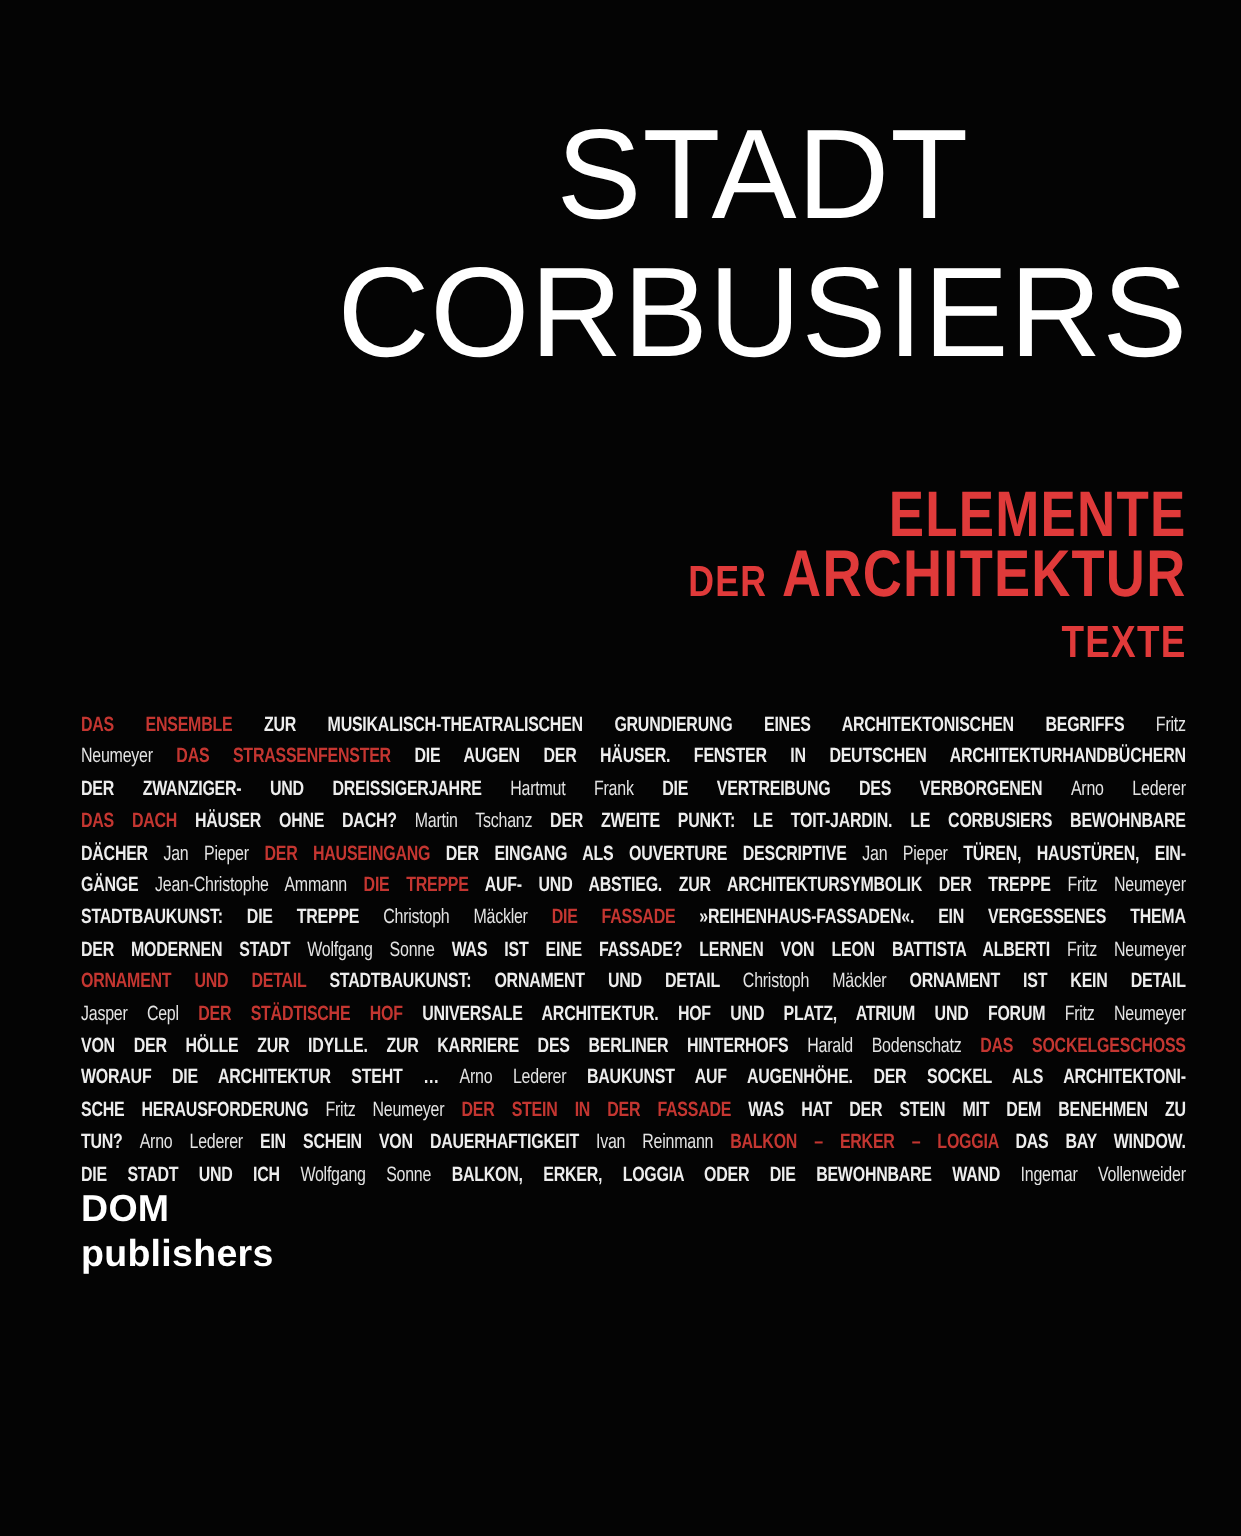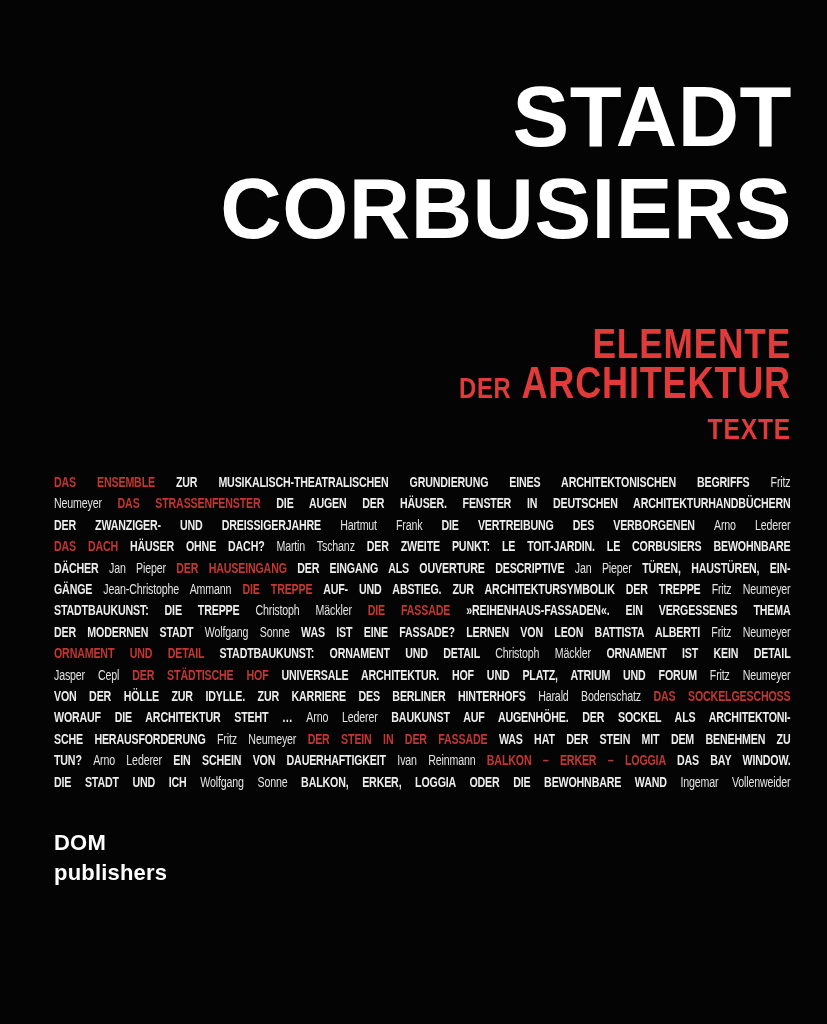--- a/index.html
+++ b/index.html
@@ -18,23 +18,23 @@
     width: 827px;
     height: 1024px;
     background: var(--bg, #040404);
   }
 
   
   .title-block {
     position: absolute;
     top: 71px;
     right: 35px;
-    text-align: right;
+    text-align: center;
     color: var(--title-white, #ffffff);
-    font-weight: 700;
+    font-weight: 400;
     font-size: 85px;
     line-height: 92px;
     letter-spacing: 0.5px;
     white-space: nowrap;
   }
 
   
   .subtitle-block {
     position: absolute;
     top: 324px;
@@ -69,24 +69,24 @@
     -moz-text-align-last: justify;
   }
   .seg-r { color: var(--body-red, #c43631); font-weight: 700; }
   .seg-b { color: var(--body-white, #ededed); font-weight: 700; }
   .seg-a { color: var(--author-white, #e3e3e3); font-weight: 400; }
 
   
   .publisher {
     position: absolute;
     left: 54px;
-    top: 828px;
+    top: 792px;
     color: var(--title-white, #ffffff);
     font-weight: 700;
-    font-size: 22px;
+    font-size: 25px;
     line-height: 29.5px;
     letter-spacing: 0.2px;
   }
 </style>
 </head>
 <body>
 
 <div class="cover">
 
   <div class="title-block">

